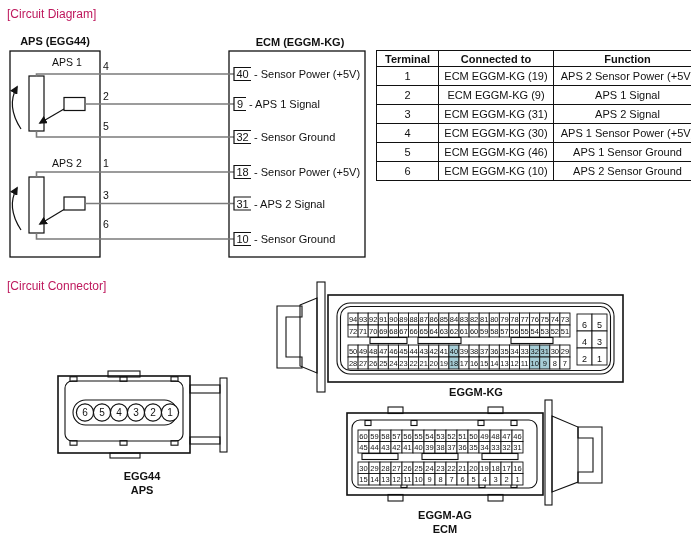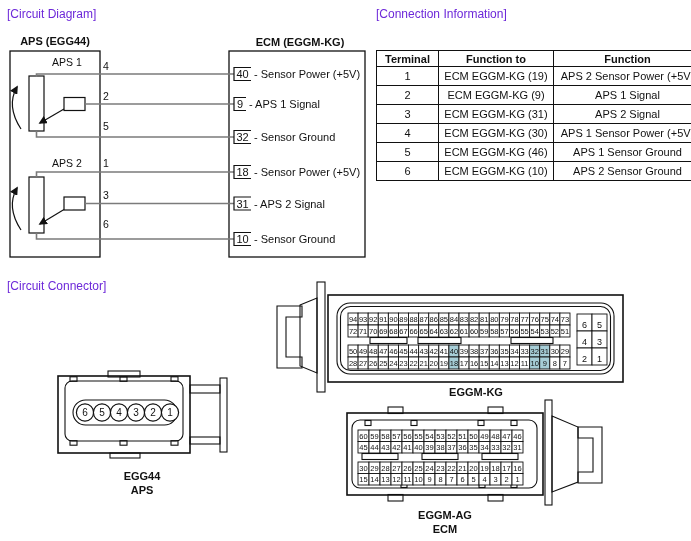--- a/index.html
+++ b/index.html
@@ -1,36 +1,35 @@
 <!DOCTYPE html>
 <html><head>
 <meta charset="utf-8">
 <style>
   html,body{margin:0;padding:0;background:#fff;}
   .page{position:relative;width:691px;height:541px;background:#fff;overflow:hidden;
         font-family:"Liberation Sans",sans-serif;color:#111;}
-  .section-title{position:absolute;font-size:12px;color:#6d28d9;white-space:nowrap;}
+  .section-title{position:absolute;font-size:12px;color:#be185d;white-space:nowrap;}
   svg.art{position:absolute;left:0;top:0;width:691px;height:541px;}
   svg text{font-family:"Liberation Sans",sans-serif;fill:#111;stroke:none;}
   svg text.blabel{font-weight:bold;font-size:11px;}
   svg text.slabel{font-size:10.5px;}
   table.conn{position:absolute;left:376px;top:50px;width:310px;border-collapse:collapse;
              table-layout:fixed;font-size:11px;color:#111;background:#fff;}
   table.conn th,table.conn td{border:1.2px solid #111;text-align:center;vertical-align:middle;
              padding:0 2px;overflow:hidden;white-space:nowrap;}
   table.conn th{height:15px;font-weight:bold;}
   table.conn td{height:18px;font-weight:normal;}
 </style>
 </head>
 <body>
 
 <div class="page">
 
   <div class="section-title" style="left:7px;top:7px;">[Circuit Diagram]</div>
-  <div class="section-title" style="left:376px;top:7px;">[Connection Information]</div>
   <div class="section-title" style="left:7px;top:279px;">[Circuit Connector]</div>
 
   <svg class="art" viewBox="0 0 691 541">
     <defs>
       <marker id="ah" viewBox="0 0 10 10" refX="8" refY="5" markerWidth="7" markerHeight="7" orient="auto">
         <path d="M0,0 L10,5 L0,10 z" fill="#111"></path>
       </marker>
     </defs>
 
     <g stroke="#111" fill="none" stroke-width="1.3">
@@ -483,21 +482,21 @@
         <text x="517.50" y="482.00" text-anchor="middle" font-size="7.5">1</text>
       </g>
     <text class="blabel" x="445" y="519" text-anchor="middle">EGGM-AG</text>
     <text class="blabel" x="445" y="533" text-anchor="middle">ECM</text>
   </svg>
 
   <table class="conn">
     <thead>
       <tr id="conn-head-row">
           <th style="width: 57px;">Terminal</th>
-          <th style="width: 110px;">Function to</th>
+          <th style="width: 110px;">Connected to</th>
           <th style="width: 143px;">Function</th>
         </tr>
     </thead>
     <tbody id="conn-body">
         <tr>
           <td>1</td>
           <td>ECM EGGM-KG (19)</td>
           <td>APS 2 Sensor Power (+5V)</td>
         </tr>
         <tr>

